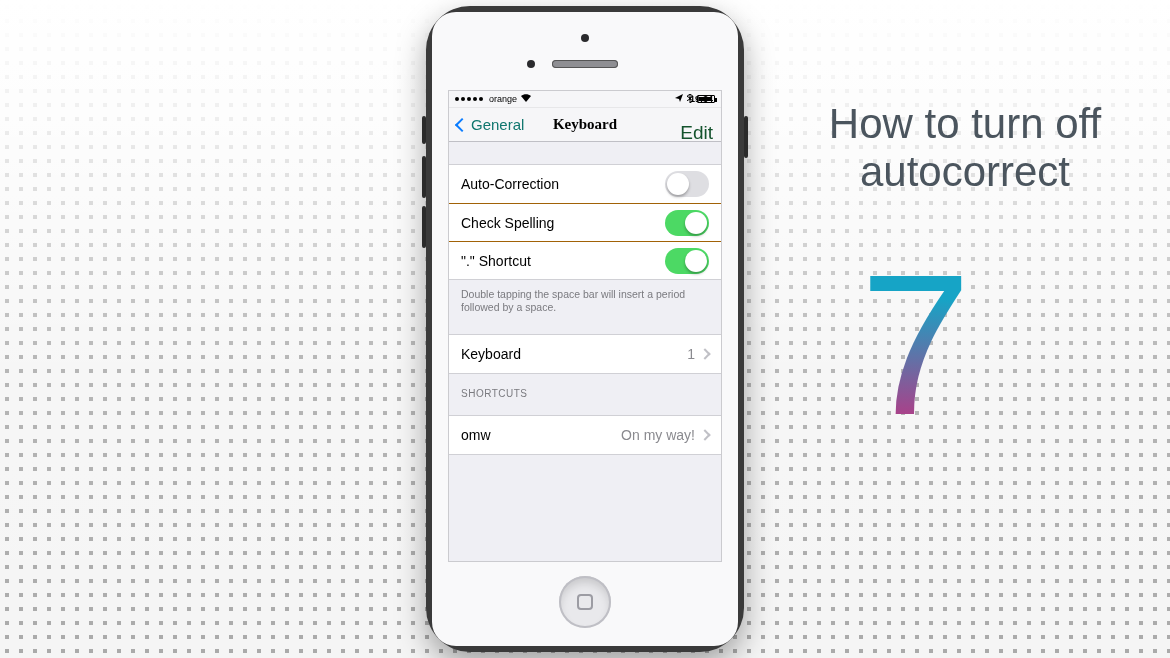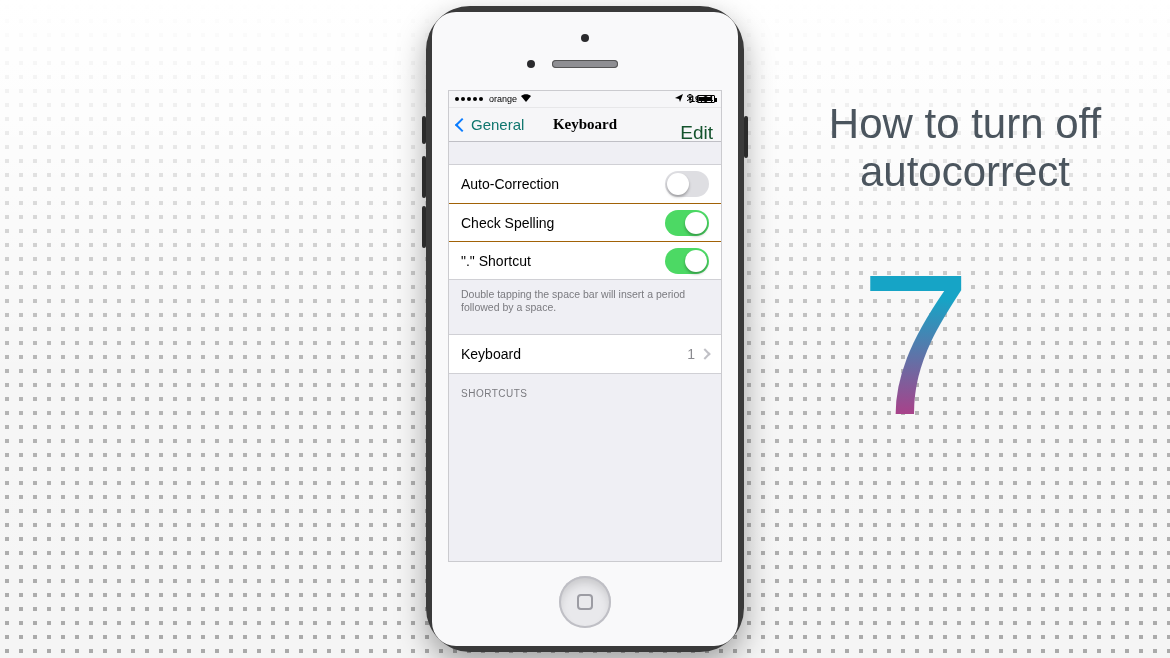--- a/index.html
+++ b/index.html
@@ -227,20 +227,29 @@
           <div class="row">
             <span>Keyboard</span>
             <span class="detail">
               <span>1</span>
               <span class="chevr"></span>
             </span>
           </div>
         </div>
 
         <div class="section-header">SHORTCUTS</div>
+        <div class="group" id="shortcuts-group">
+            <div class="row">
+              <span>omw</span>
+              <span class="detail">
+                <span>On my way!</span>
+                <span class="chevr"></span>
+              </span>
+            </div>
+          </div>
 
       </div>
 
       <div class="home-btn">
         <div class="home-sq"></div>
       </div>
     </div>
   </div>
 
 </div>

